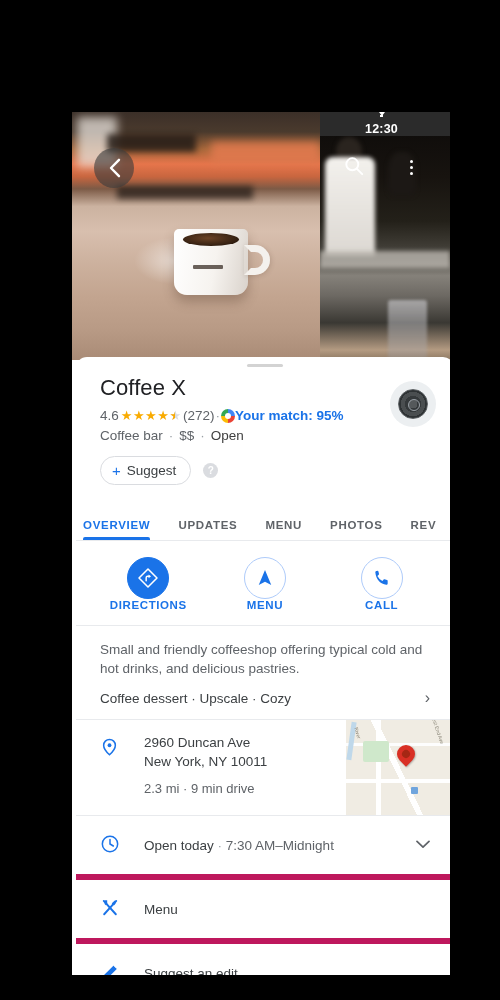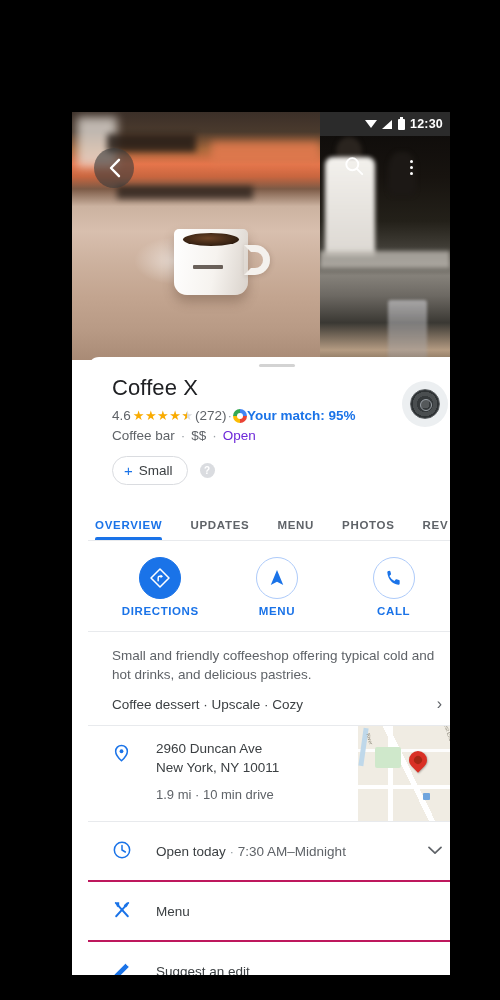--- a/index.html
+++ b/index.html
@@ -91,21 +91,21 @@
     position:absolute; left:52%; top:16%; width:22%; height:18%;
     background:#1c1815; filter: blur(2px); border-radius:40% 40% 20% 20%;
   }
 
   
   #statusbar {
     position:absolute; right:0; top:0; width:130px; height:24px;
     background:#2b2b2b;
     display:flex; align-items:center; justify-content:flex-end;
     gap:5px; padding-right:7px;
-    color:#fff; font-size:12px; font-weight:600;
+    color:#fff; font-size:12px; font-weight:600;flex-direction:column;
   }
   .si { display:inline-block; }
   .wifi-i { width:12px; height:10px; position:relative; }
   .wifi-i::after {
     content:""; position:absolute; left:0; top:1px;
     border-left:6px solid transparent; border-right:6px solid transparent;
     border-top:8px solid #fff;
   }
   .sig-i { width:11px; height:10px; position:relative; }
   .sig-i::after {
@@ -126,21 +126,21 @@
   #search-btn { position:absolute; left:272px; top:44px; cursor:pointer; }
   #overflow-btn {
     position:absolute; left:330px; top:44px; width:18px; height:22px;
     display:flex; flex-direction:column; align-items:center; justify-content:center; gap:3px;
     cursor:pointer;
   }
   #overflow-btn i { width:3px; height:3px; border-radius:50%; background:#fff; display:block; }
 
   
   #sheet {
-    position:absolute; left:16px; top:245px; width:378px; height:618px;
+    position:absolute; left:4px; top:245px; width:378px; height:618px;
     background:#fff; border-radius:11px 11px 0 0; overflow:hidden;
   }
   #drag-handle {
     width:36px; height:3px; border-radius:2px; background:#d3d3d3;
     margin:7px auto 0;
   }
 
   
   #titleblock { padding: 8px 24px 0 24px; position:relative; }
   #place-name { font-size:22px; color:#202124; font-weight:400; letter-spacing:.1px; }
@@ -168,21 +168,21 @@
   #match-ring::after {
     content:""; position:absolute; left:4px; top:4px; width:6px; height:6px;
     border-radius:50%; background:#fff;
   }
   #match-text { color:#1a73e8; font-weight:700; font-size:13.5px; }
 
   #category-row {
     margin-top:5px; font-size:13.5px; color:#5f6368;
     display:flex; align-items:center; gap:5px;
   }
-  #open-state { color:#6d28d9; }
+  #open-state { color:#404040; }
 
   #follow-row { display:flex; align-items:center; gap:12px; margin-top:13px; }
   #follow-btn {
     display:inline-flex; align-items:center; gap:6px;
     border:1px solid #dadce0; border-radius:16px;
     padding:6px 14px 6px 11px; background:#fff; cursor:pointer;
   }
   #follow-plus { color:#1a73e8; font-size:15px; font-weight:400; line-height:1; }
   #follow-label { font-size:13.5px; color:#3c4043; }
   #help-icon {
@@ -224,21 +224,21 @@
   .tab.active::after {
     content:""; position:absolute; left:0; right:14px; bottom:0;
     height:3px; background:#1a73e8; border-radius:2px 2px 0 0;
   }
 
   
   #actions {
     display:flex; justify-content:space-around; align-items:flex-start;
     padding:16px 14px 14px 14px; border-bottom:1px solid #e8eaed;
   }
-  .action { display:flex; flex-direction:column; align-items:center; gap:6px; cursor:pointer; width:80px; }
+  .action { display:flex; flex-direction:column; align-items:center; gap:0; cursor:pointer; width:80px; }
   .action-circle {
     width:42px; height:42px; border-radius:50%;
     display:flex; align-items:center; justify-content:center;
     border:1px solid #aecbfa; background:#fff;
   }
   .action-circle.filled { background:#1a73e8; border-color:#1a73e8; }
   .action-label { font-size:11.5px; font-weight:700; letter-spacing:.6px; color:#1a73e8; }
 
   
   #desc-section { padding:14px 24px 13px 24px; border-bottom:1px solid #e8eaed; }
@@ -279,21 +279,21 @@
   }
   #map-pin::after {
     content:""; position:absolute; left:5px; top:5px; width:8px; height:8px;
     border-radius:50%; background:#a52714;
   }
   .map-lbl { position:absolute; font-size:5px; color:#8a8678; white-space:nowrap; }
 
   
   .list-row {
     display:flex; align-items:center; padding:16px 24px 16px 24px;
-    border-bottom:2px solid #be185d; cursor:pointer; min-height:50px;
+    border-bottom:6px solid #be185d; cursor:pointer; min-height:50px;
   }
   .list-label { font-size:13.5px; color:#3c4043; flex:1; }
   .chev-down { color:#5f6368; font-size:11px; }
   #hours-text .hours-sep { color:#9aa0a6; }
   #hours-text .hours-range { color:#5f6368; }
 </style>
 </head>
 <body>
 
 <div id="phone">
@@ -370,21 +370,21 @@
         <span>Coffee bar</span>
         <span class="mid-dot">·</span>
         <span>$$</span>
         <span class="mid-dot">·</span>
         <span id="open-state">Open</span>
       </div>
 
       <div id="follow-row">
         <div id="follow-btn">
           <span id="follow-plus">+</span>
-          <span id="follow-label">Small</span>
+          <span id="follow-label">Suggest</span>
         </div>
         <div id="help-icon">?</div>
       </div>
 
       <div id="place-logo">
         <div id="place-logo-inner"></div>
       </div>
     </div>
 
     <div id="tabs">
@@ -438,21 +438,21 @@
     <div id="address-row">
       <div class="row-icon">
         <svg width="19" height="22" viewBox="0 0 24 24">
           <path d="M12 2.4c-4.1 0-7.4 3.3-7.4 7.4 0 5.5 7.4 12 7.4 12s7.4-6.5 7.4-12c0-4.1-3.3-7.4-7.4-7.4z" fill="none" stroke="#1a73e8" stroke-width="1.9"></path>
           <circle cx="12" cy="9.8" r="2.4" fill="#1a73e8"></circle>
         </svg>
       </div>
       <div id="address-text">
         <div class="addr-line">2960 Duncan Ave</div>
         <div class="addr-line">New York, NY 10011</div>
-        <div id="addr-travel">1.9 mi · 10 min drive</div>
+        <div id="addr-travel">2.3 mi · 9 min drive</div>
       </div>
       <div id="map-thumb">
         <div id="map-water"></div>
         <div id="map-park"></div>
         <div id="map-blue-dot"></div>
         <div id="map-pin"></div>
         <span class="map-lbl" style="left:6%;top:10%;transform:rotate(72deg)">River</span>
         <span class="map-lbl" style="left:70%;top:6%;transform:rotate(72deg)">West End Ave</span>
       </div>
     </div>

